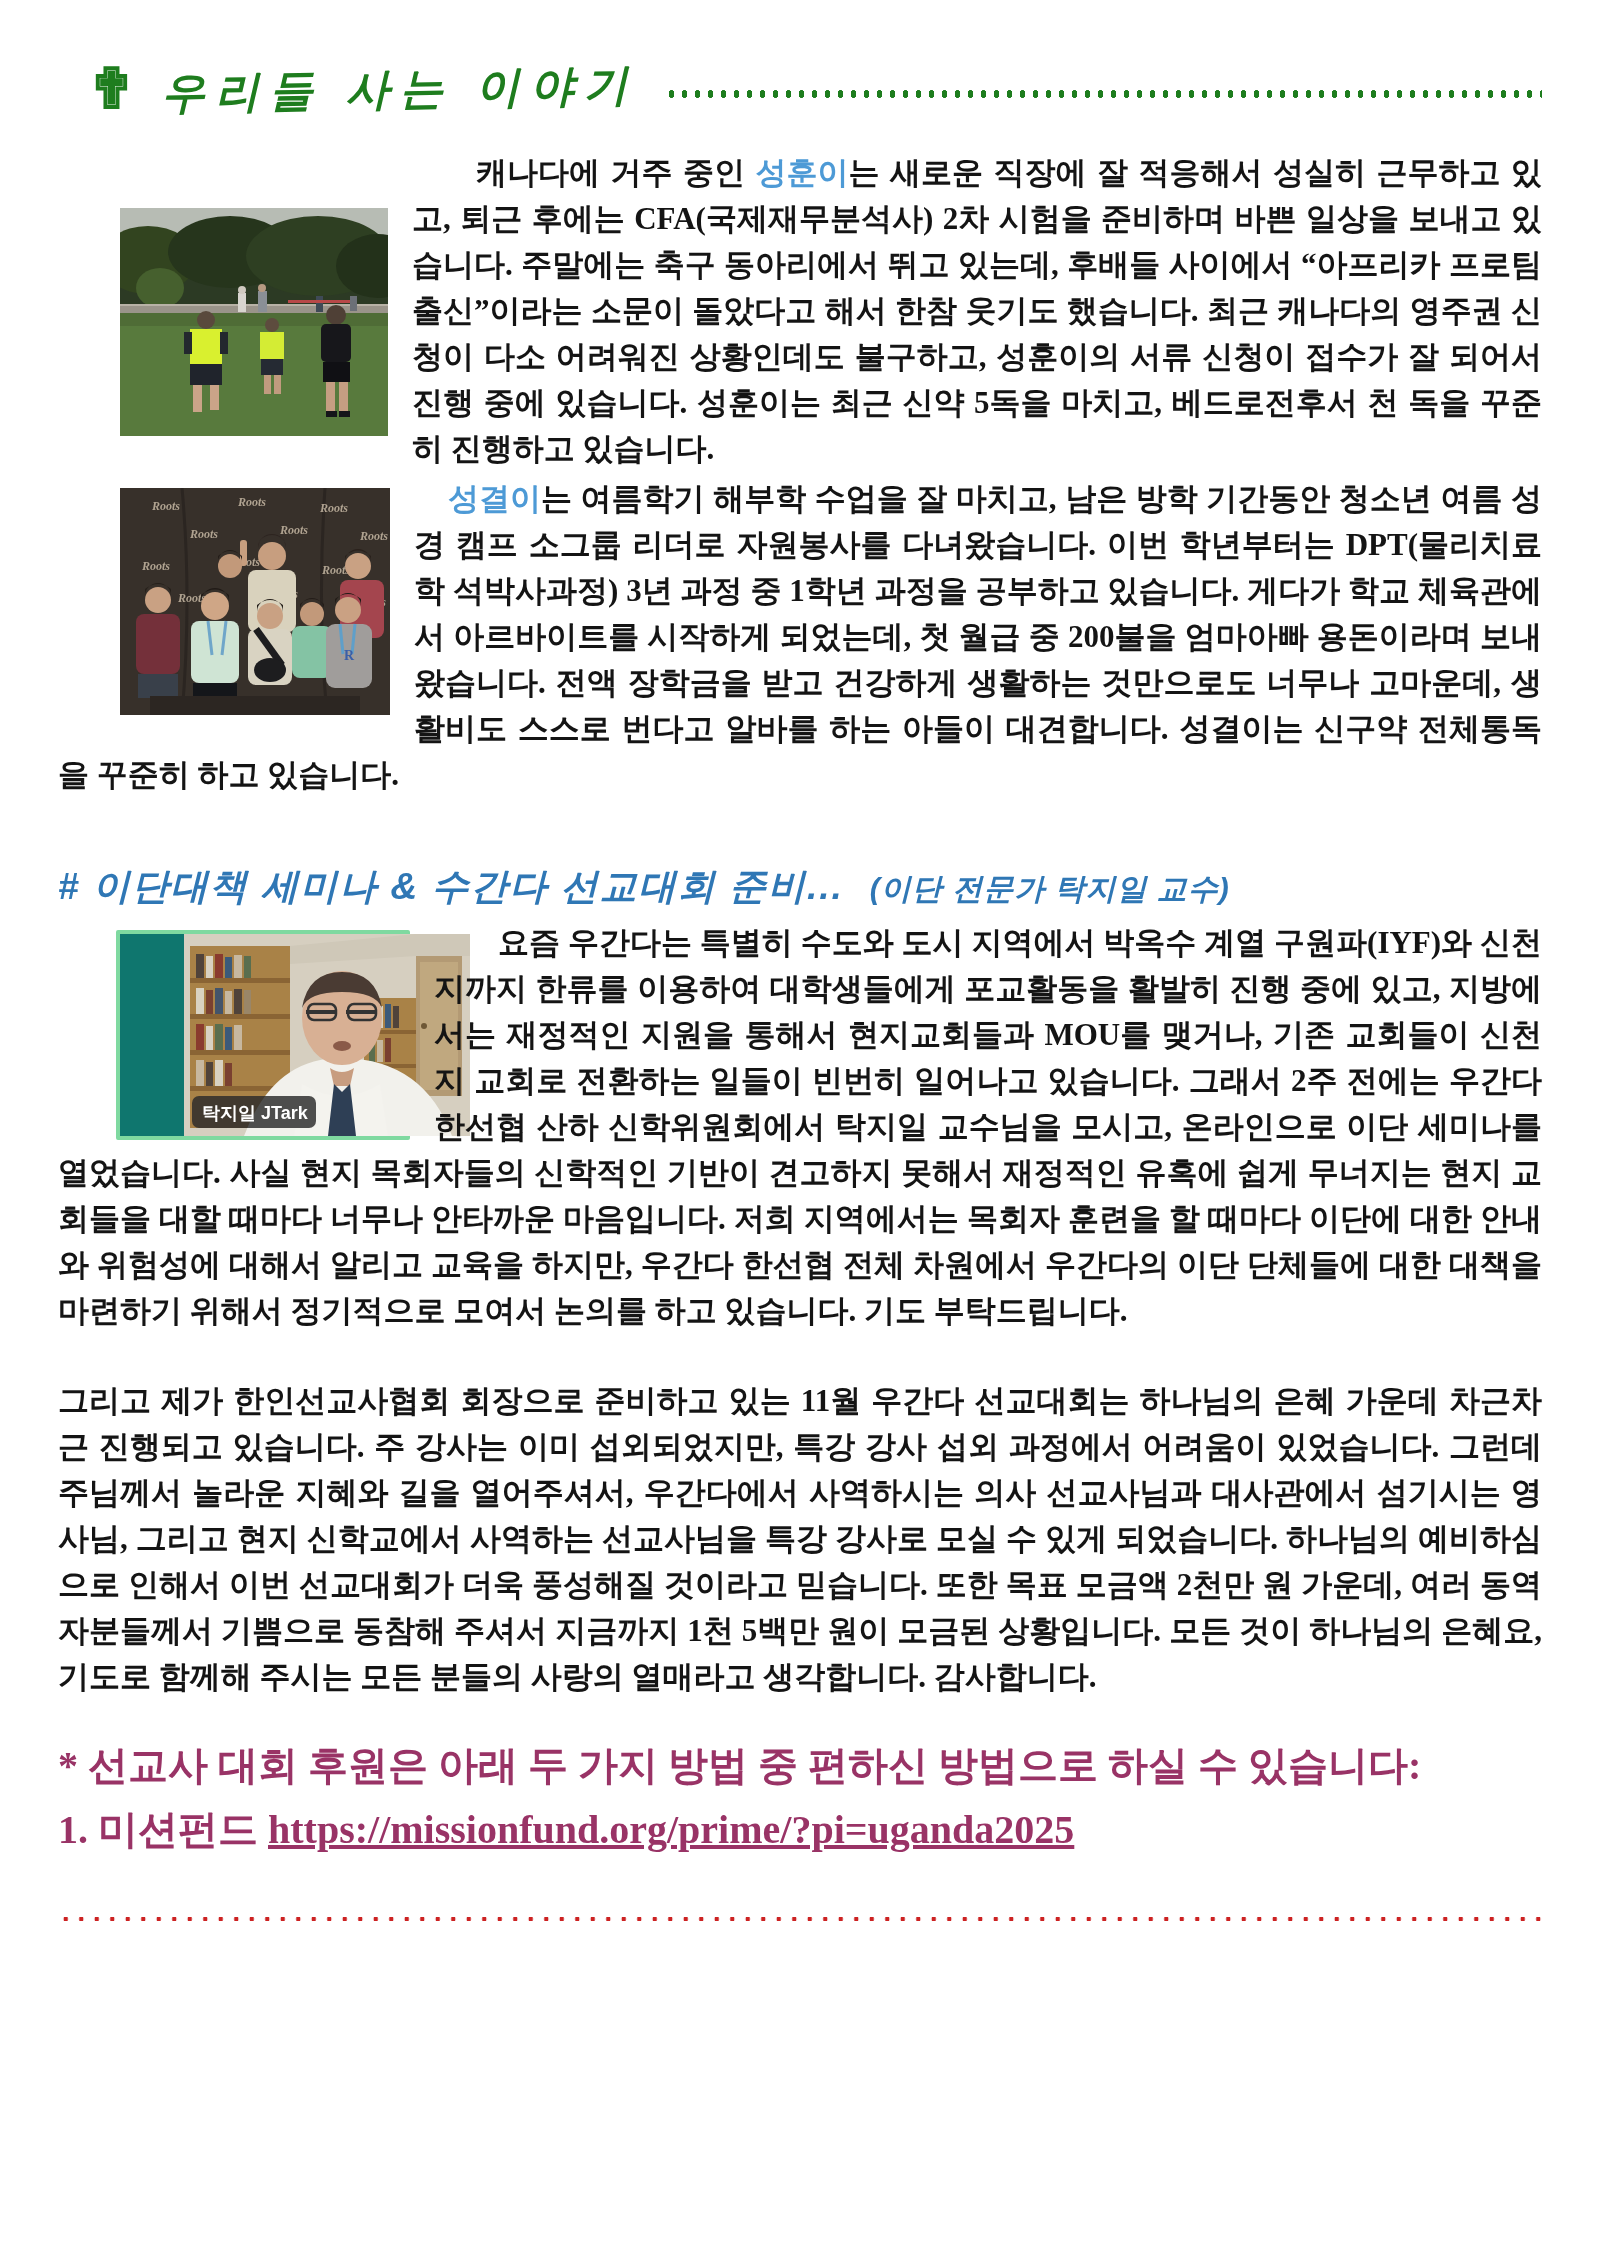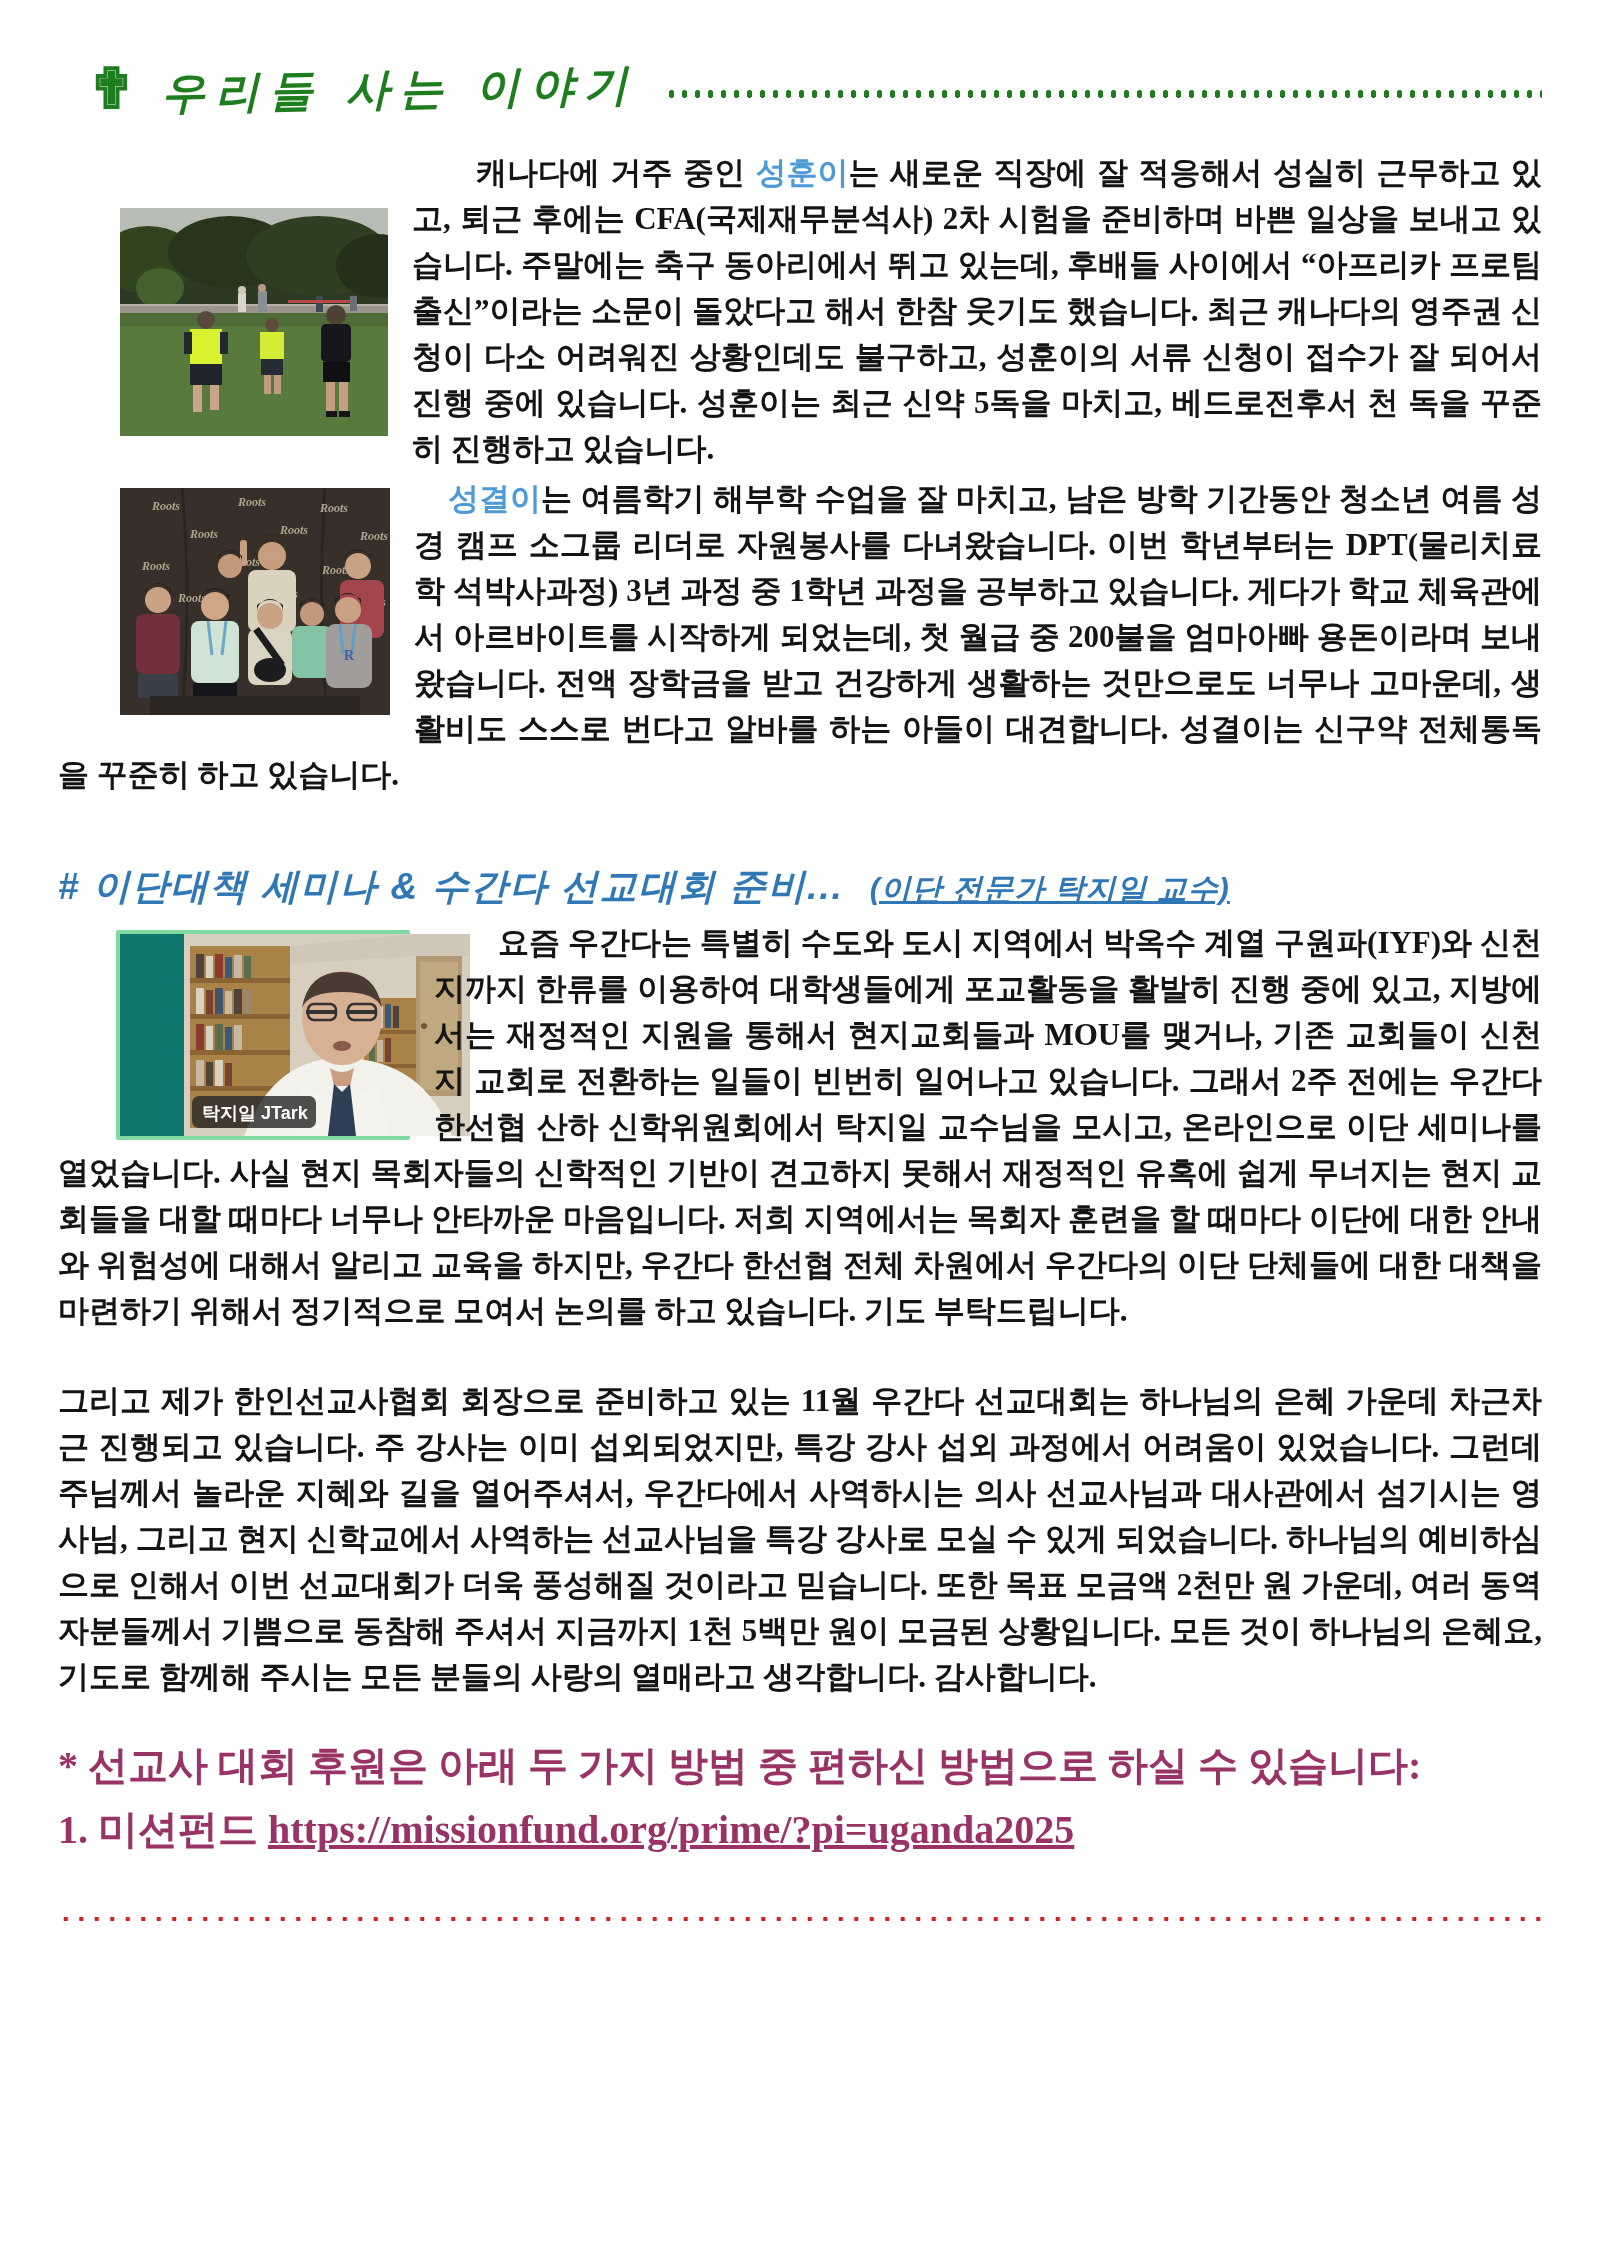--- a/index.html
+++ b/index.html
@@ -30,21 +30,21 @@
   .ph{display:block;}
   .ph1{float:left;width:268px;height:228px;margin:58px 24px 6px 62px;}
   .ph2{float:left;width:270px;height:227px;margin:12px 24px 6px 62px;}
   .ph3wrap{float:left;width:286px;height:202px;border:4px solid #7fd9a0;border-radius:2px;
     margin:10px 24px 6px 58px;background:#0f766e;}
   
   .sec2{margin-top:40px;display:flex;align-items:baseline;white-space:nowrap;}
   .sec2 .t1{font-family:"Liberation Sans",sans-serif;font-style:italic;font-weight:bold;
     font-size:37px;color:#2f77b5;letter-spacing:2px;margin-top:24px;}
   .sec2 .t2{font-family:"Liberation Sans",sans-serif;font-style:italic;font-weight:bold;
-    font-size:30px;color:#2f77b5;margin-left:26px;letter-spacing:1px;text-decoration:underline;}
+    font-size:30px;color:#2f77b5;margin-left:26px;letter-spacing:1px;}
   
   .support{margin-top:34px;color:#993366;font-size:40px;line-height:64px;font-weight:bold;}
   .support .url{color:#993366;text-decoration:underline;font-family:"Liberation Serif",serif;}
   
   .dotline-red{height:10px;margin-top:52px;
     background-image:radial-gradient(3.6px 3.6px at 50% 50%, #cc2222 62%, transparent 70%);
     background-size:15.5px 10px;background-repeat:repeat-x;}
   .clear{clear:both;}
 </style>
 </head>

